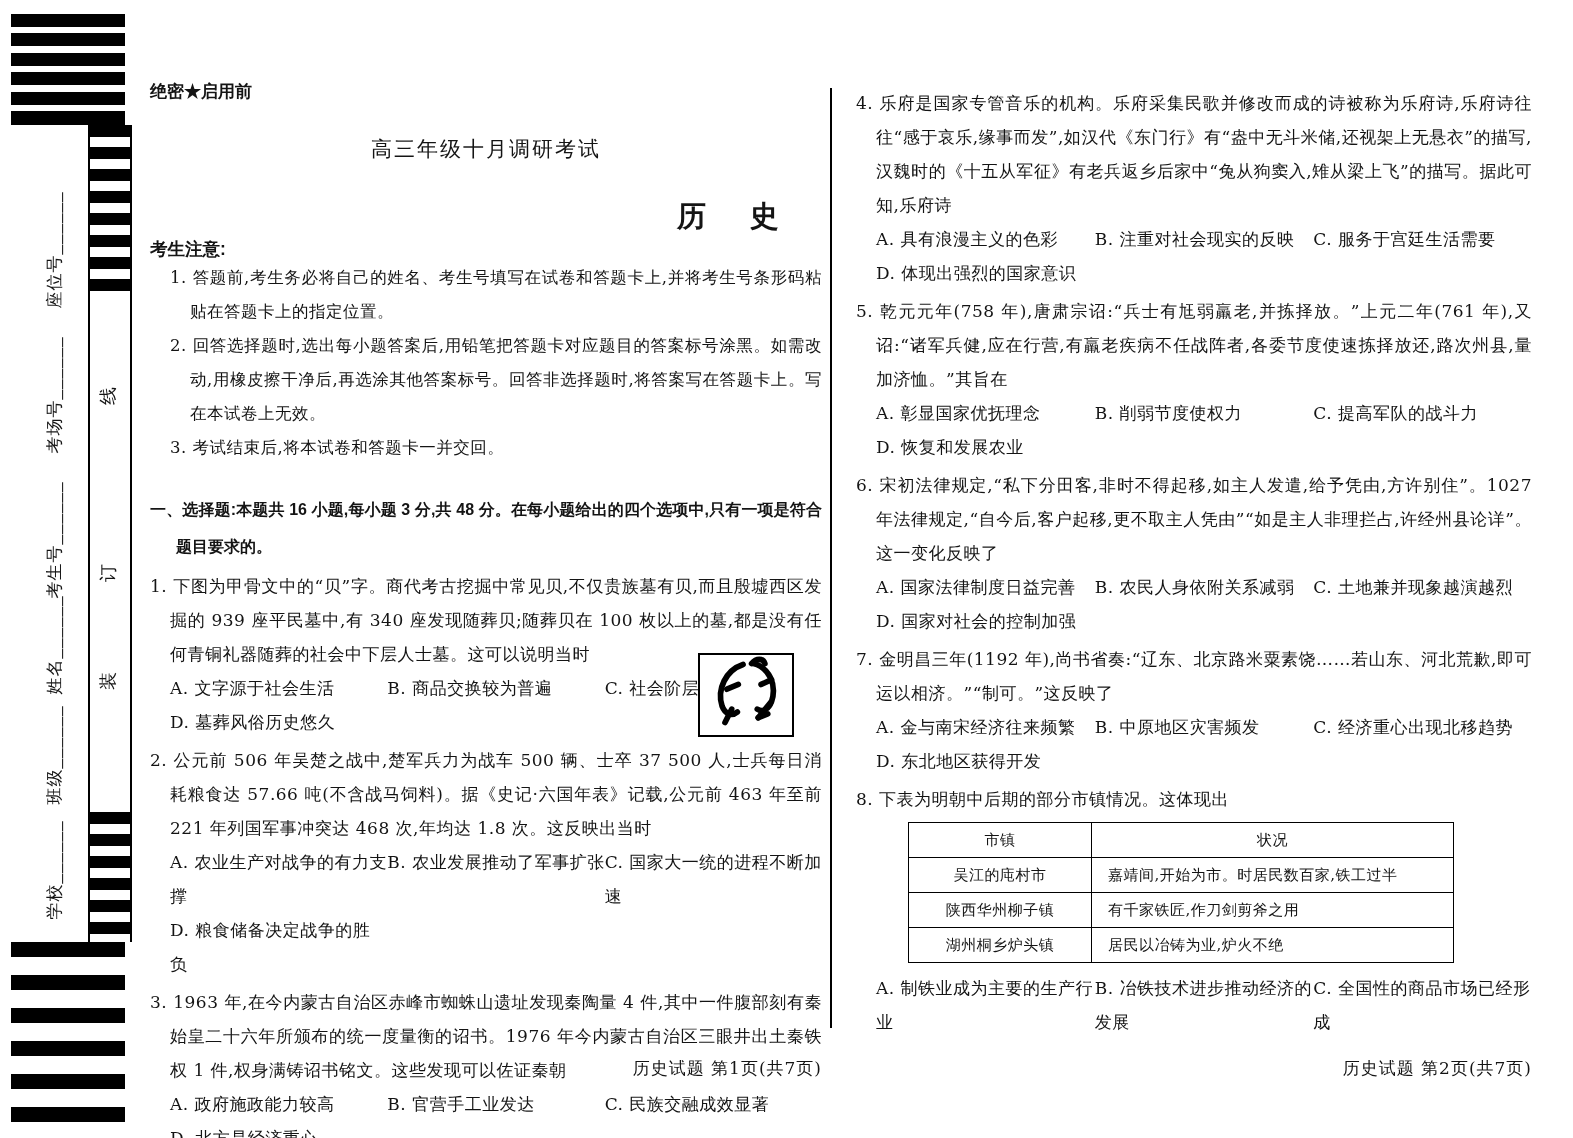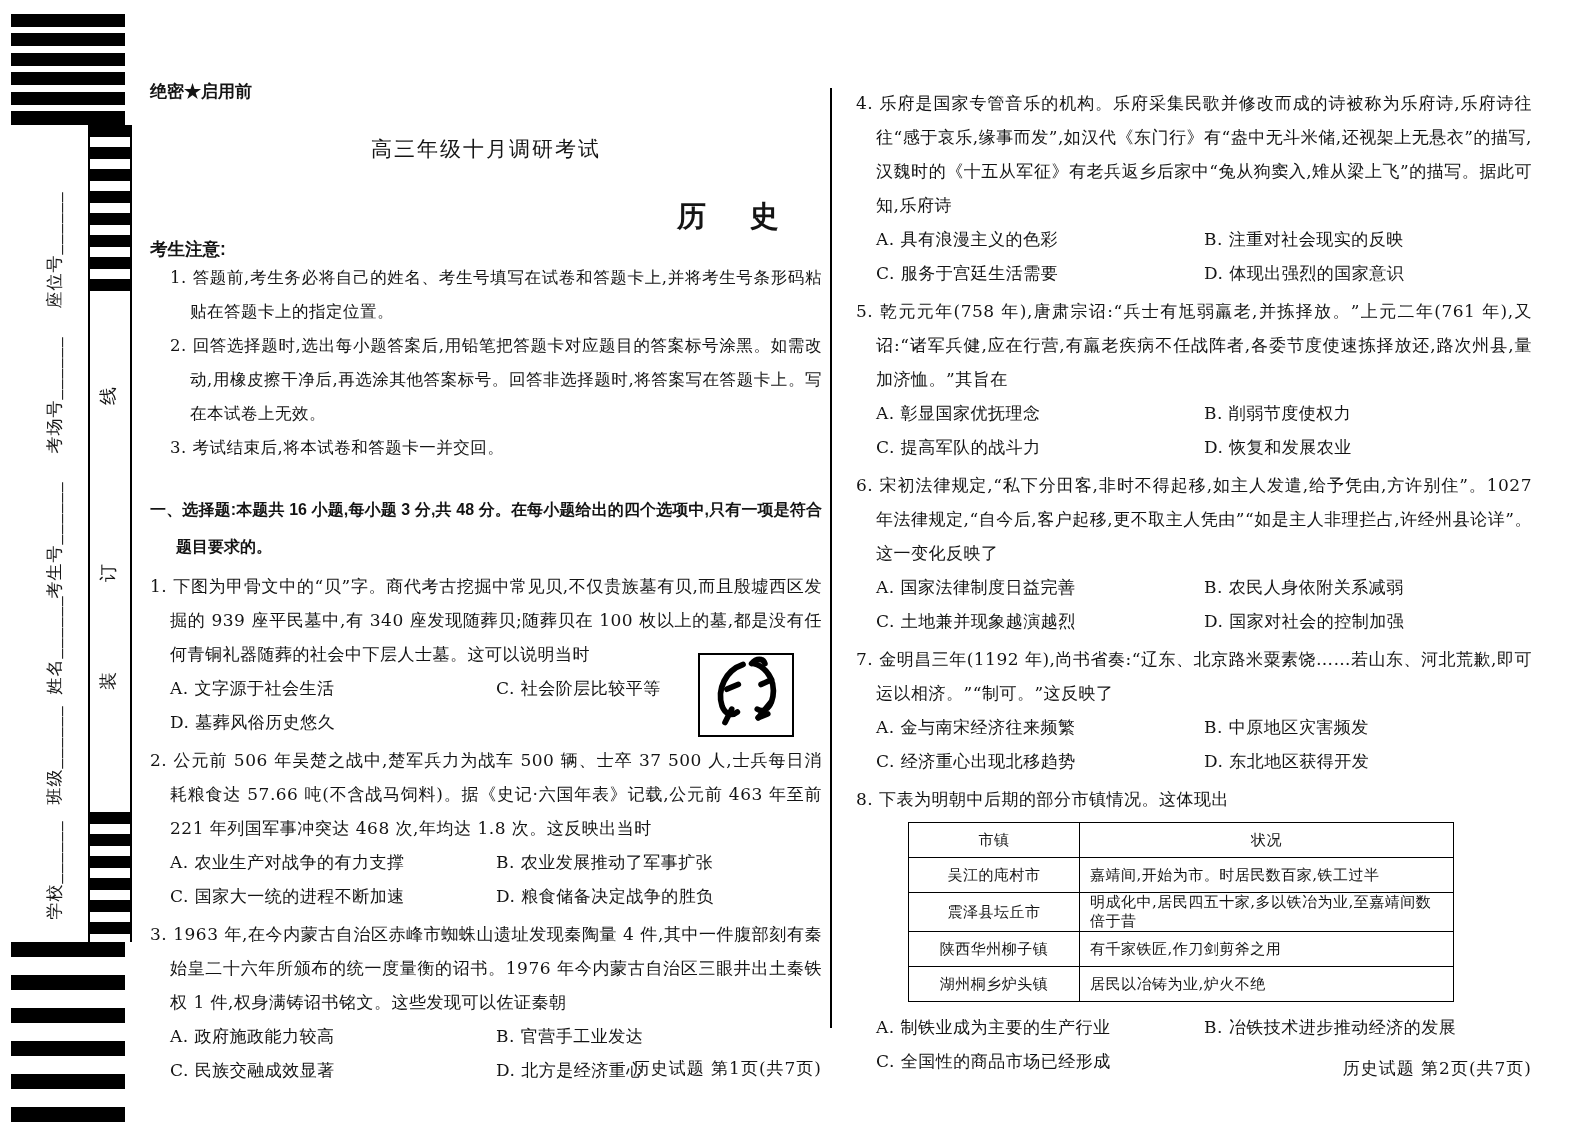--- a/index.html
+++ b/index.html
@@ -38,30 +38,30 @@
   .notice-title{font-family:"Liberation Sans", sans-serif;font-weight:bold;
     font-size:17.5px;}
   .notice-item{font-size:16.5px;line-height:34px;text-align:justify;
     padding-left:40px;text-indent:-20px;letter-spacing:.5px;}
   .section-header{font-family:"Liberation Sans", sans-serif;font-weight:bold;
     font-size:16px;line-height:37px;text-align:justify;margin-top:26px;
     padding-left:26px;text-indent:-26px;}
   .question{margin-top:4px;position:relative;}
   .stem{font-size:17px;line-height:34px;text-align:justify;
     padding-left:20px;text-indent:-20px;letter-spacing:.5px;}
-  .opts{display:grid;grid-template-columns:1fr 1fr;padding-left:20px;
+  .opts{display:grid;grid-template-columns:1fr 1fr 1fr;padding-left:20px;
     font-size:17px;line-height:34px;letter-spacing:.5px;}
   .oracle-box{position:absolute;right:28px;top:84px;width:92px;height:80px;
     border:2px solid #000;background:#fff;}
   .footer{position:absolute;bottom:0;left:0;width:100%;text-align:right;
     font-size:17px;letter-spacing:1px;}
   
   .qtable{border-collapse:collapse;margin:6px 0 8px 52px;width:546px;
     font-size:15px;}
-  .qtable th,.qtable td{border:1.5px solid #000;height:34px;padding:0 10px;
+  .qtable th,.qtable td{border:1.5px solid #000;height:34px;padding:0 16px;
     font-weight:normal;letter-spacing:.5px;}
   .qtable th{text-align:center;}
   .qtable td.town{text-align:center;width:150px;margin-left:16px;}
   .qtable td.desc{text-align:left;}
 </style>
 </head>
 <body>
 
 <div class="top-bars"></div>
 <div class="bottom-bars"></div>
@@ -102,20 +102,21 @@
           <path d="M54 9 C 59 3, 66 3, 68 9"></path>
           <path d="M56 9 C 72 13, 81 31, 75 49 C 72 57, 66 61, 60 57"></path>
           <path d="M64 31 L 75 26"></path>
           <path d="M74 50 L 61 66"></path>
           <path d="M61 66 L 71 62"></path>
         </g>
       </svg>
     </div>
     <div class="opts">
       <div>A. 文字源于社会生活</div>
+      <div>B. 商品交换较为普遍</div>
       <div>C. 社会阶层比较平等</div>
       <div>D. 墓葬风俗历史悠久</div>
     </div>
   </div>
 
   <div class="question">
     <div class="stem">2. 公元前 506 年吴楚之战中,楚军兵力为战车 500 辆、士卒 37 500 人,士兵每日消耗粮食达 57.66 吨(不含战马饲料)。据《史记·六国年表》记载,公元前 463 年至前 221 年列国军事冲突达 468 次,年均达 1.8 次。这反映出当时</div>
     <div class="opts">
       <div>A. 农业生产对战争的有力支撑</div>
       <div>B. 农业发展推动了军事扩张</div>
@@ -186,24 +187,20 @@
           <th>市镇</th>
           <th>状况</th>
         </tr>
       </thead>
       <tbody>
         <tr>
           <td class="town">吴江的庉村市</td>
           <td class="desc">嘉靖间,开始为市。时居民数百家,铁工过半</td>
         </tr>
         <tr>
-          <td class="town">震泽县坛丘市</td>
-          <td class="desc">明成化中,居民四五十家,多以铁冶为业,至嘉靖间数倍于昔</td>
-        </tr>
-        <tr>
           <td class="town">陕西华州柳子镇</td>
           <td class="desc">有千家铁匠,作刀剑剪斧之用</td>
         </tr>
         <tr>
           <td class="town">湖州桐乡炉头镇</td>
           <td class="desc">居民以冶铸为业,炉火不绝</td>
         </tr>
       </tbody>
     </table>
     <div class="opts">

